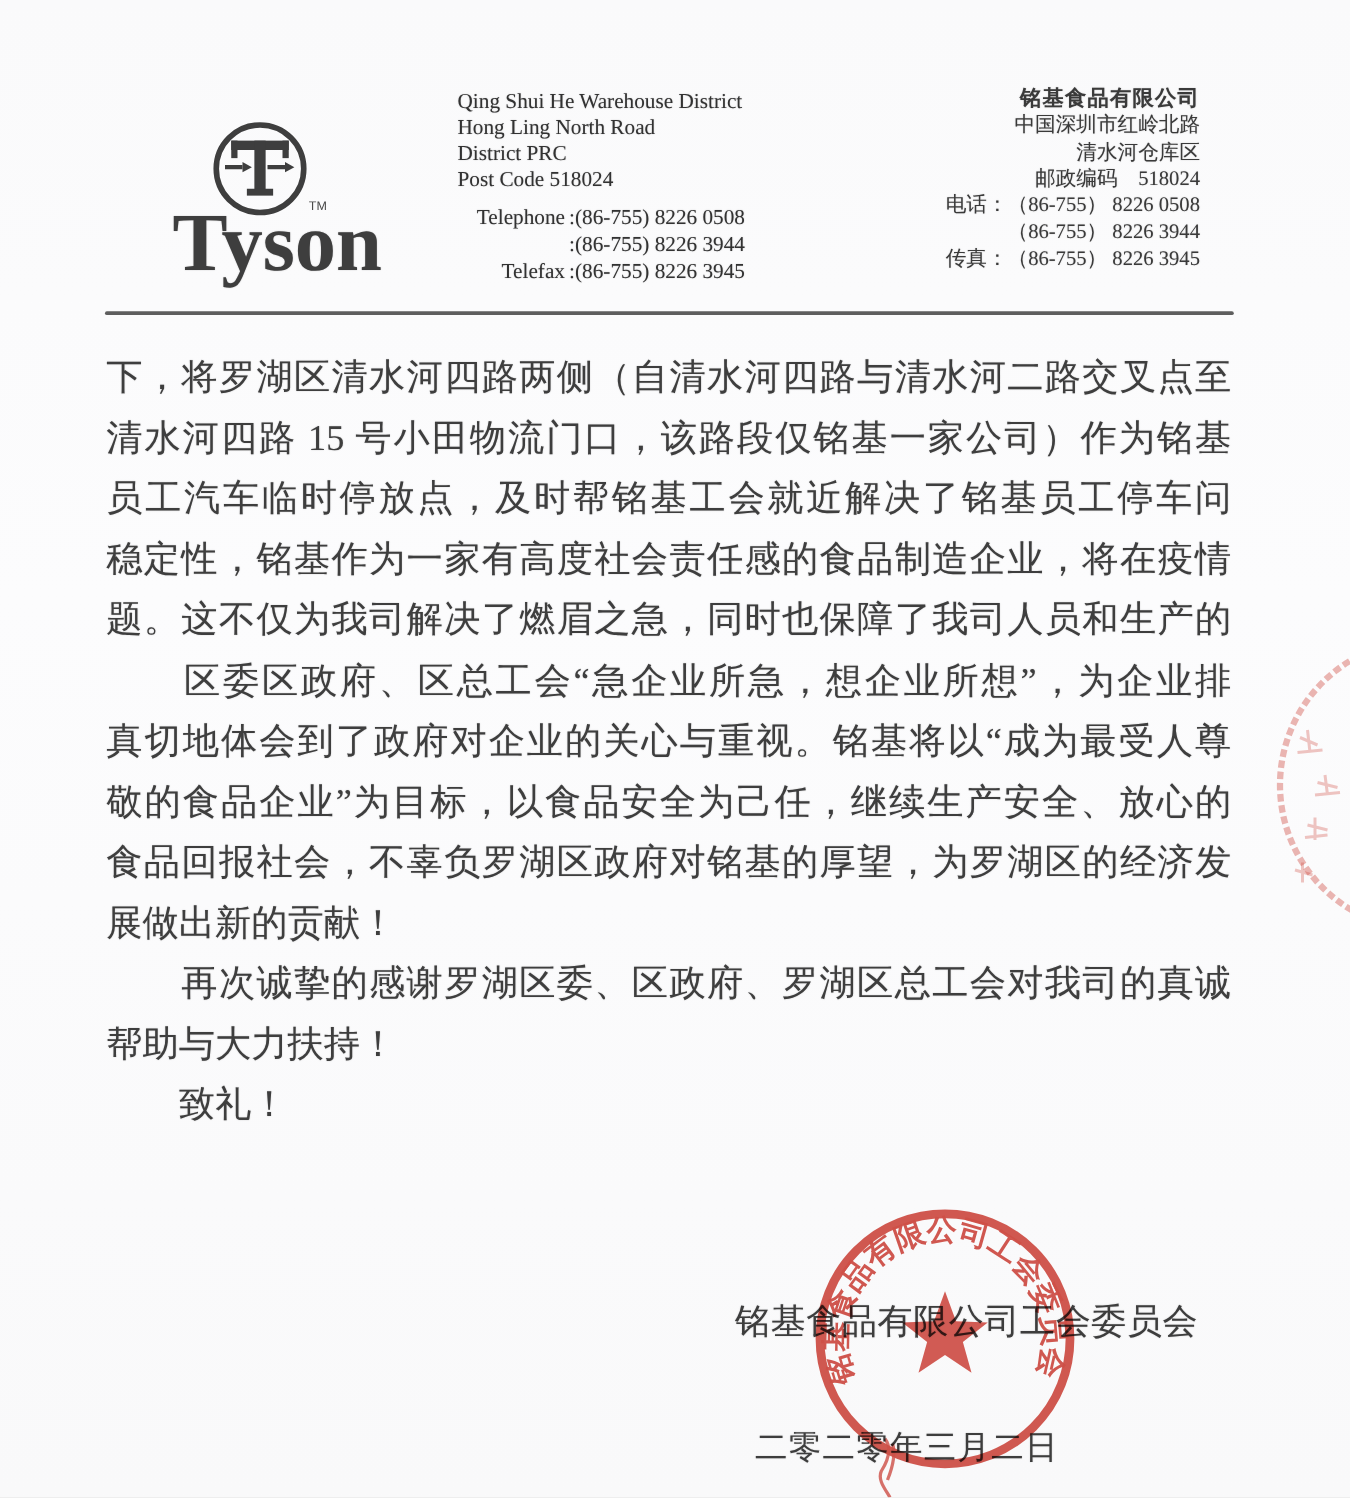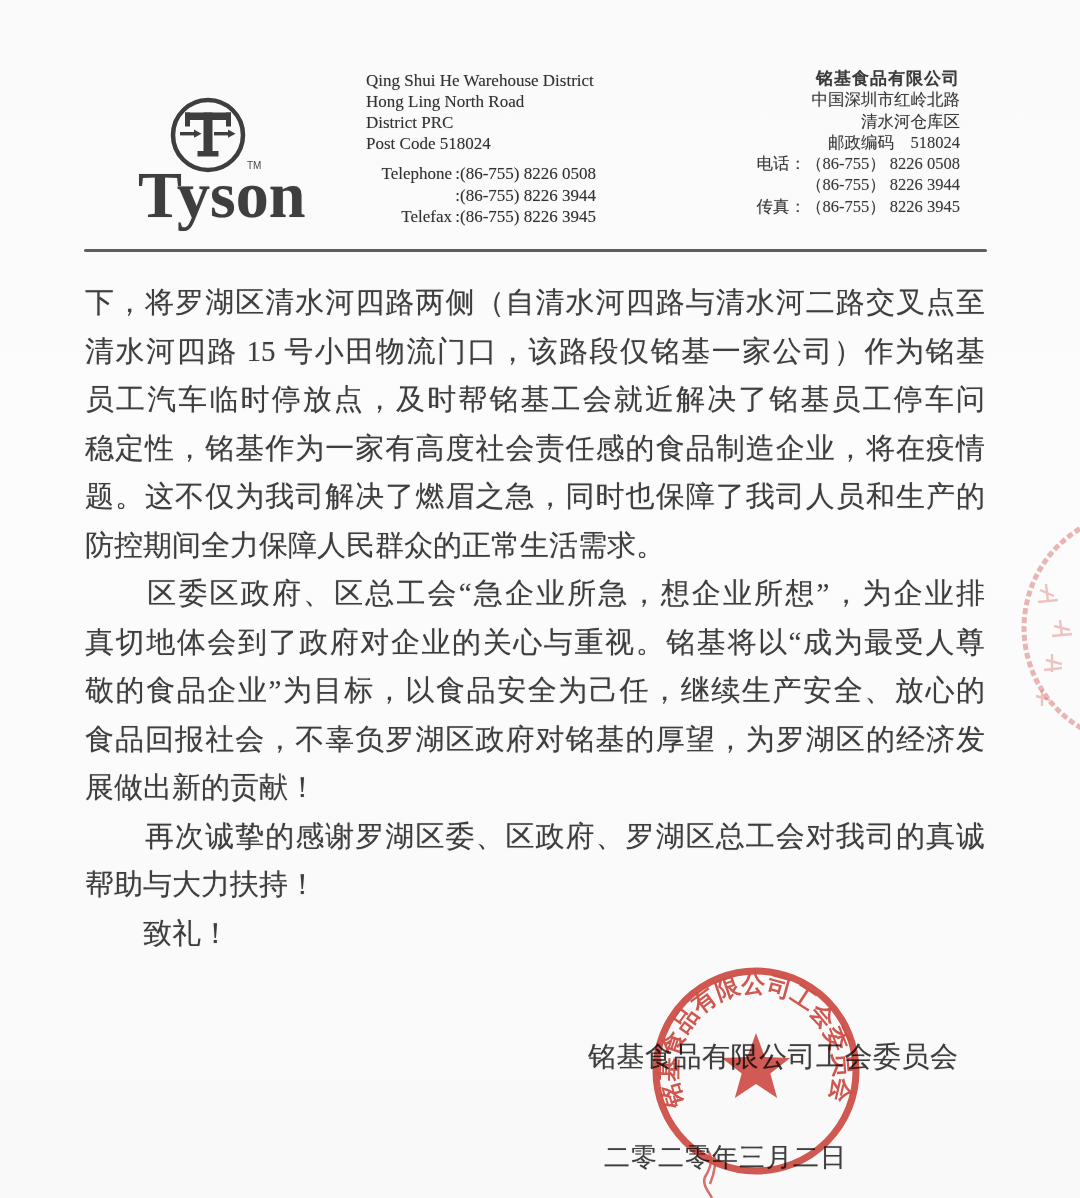--- a/index.html
+++ b/index.html
@@ -101,21 +101,20 @@
 
   <div class="divider"></div>
 
   <div class="letter-body">
       <div class="paragraph">
         <div class="line">下，将罗湖区清水河四路两侧（自清水河四路与清水河二路交叉点至</div>
         <div class="line">清水河四路 15 号小田物流门口，该路段仅铭基一家公司）作为铭基</div>
         <div class="line">员工汽车临时停放点，及时帮铭基工会就近解决了铭基员工停车问</div>
         <div class="line">稳定性，铭基作为一家有高度社会责任感的食品制造企业，将在疫情</div>
         <div class="line">题。这不仅为我司解决了燃眉之急，同时也保障了我司人员和生产的</div>
-        <div class="line last">防控期间全力保障人民群众的正常生活需求。</div>
       </div>
       <div class="paragraph">
         <div class="line">　　区委区政府、区总工会“急企业所急，想企业所想”，为企业排</div>
         <div class="line">真切地体会到了政府对企业的关心与重视。铭基将以“成为最受人尊</div>
         <div class="line">敬的食品企业”为目标，以食品安全为己任，继续生产安全、放心的</div>
         <div class="line">食品回报社会，不辜负罗湖区政府对铭基的厚望，为罗湖区的经济发</div>
         <div class="line last">展做出新的贡献！</div>
       </div>
       <div class="paragraph">
         <div class="line">　　再次诚挚的感谢罗湖区委、区政府、罗湖区总工会对我司的真诚</div>

